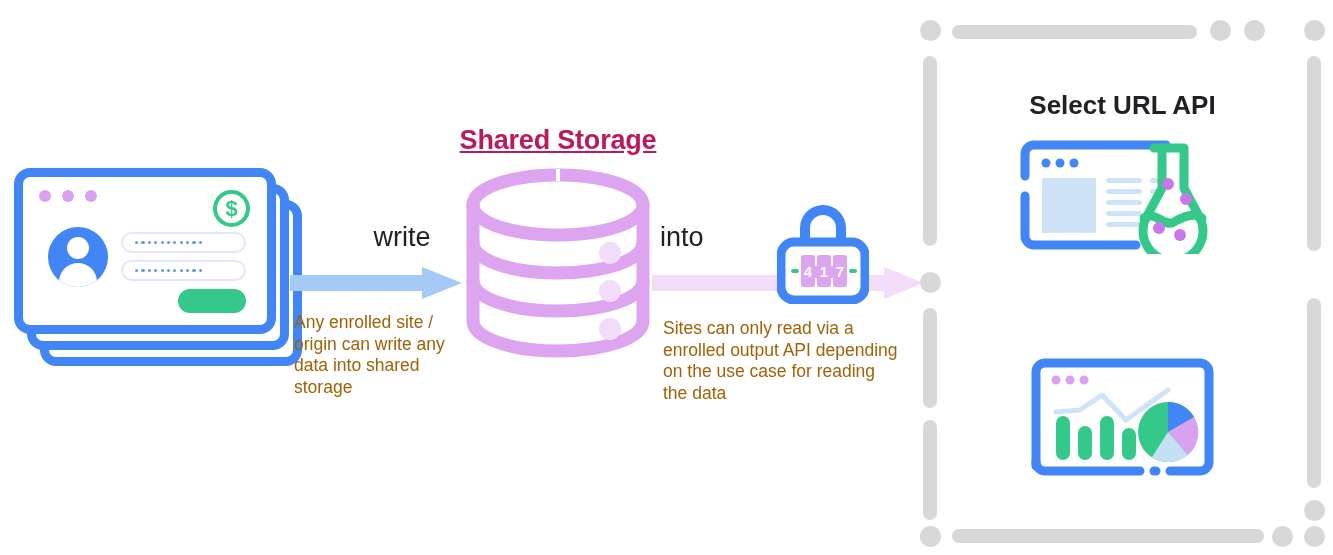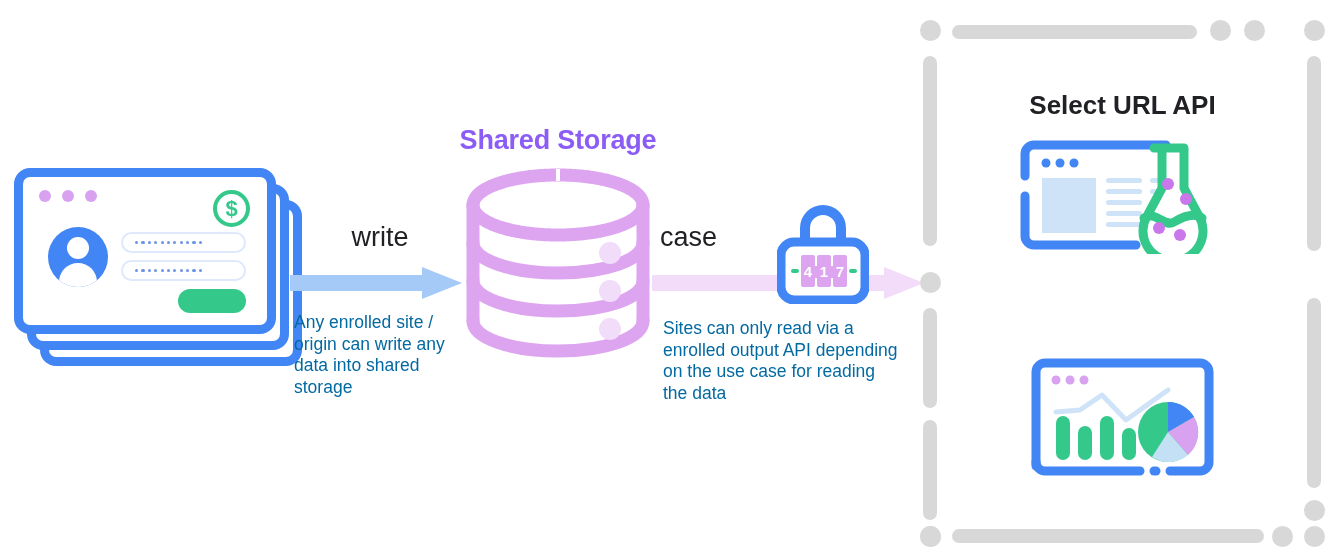--- a/index.html
+++ b/index.html
@@ -7,34 +7,35 @@
     width:1333px;height:555px;position:relative;overflow:hidden;
     font-family:"Liberation Sans", sans-serif;
     color:#202124;
   }
   .stage{position:absolute;inset:0;}
   .abs{position:absolute;}
 
   
   .heading{
     font-weight:700;
-    color:#8b5cf6;
+    color:#be185d;
     letter-spacing:-0.2px;
     white-space:nowrap;
+    text-decoration:underline;
   }
   .label-big{
     font-size:27px;
     font-weight:400;
     color:#202124;
     white-space:nowrap;
   }
   .caption{
     font-size:17.5px;
     line-height:21.5px;
-    color:#0369a1;
+    color:#a16207;
     font-weight:400;
   }
 
   
   #cards-stack{left:14px;top:168px;width:290px;height:200px;}
   .card-shell{
     position:absolute;
     width:262px;height:166px;
     border:9px solid #4285f4;
     border-radius:16px;
@@ -134,21 +135,21 @@
             <i></i>
             <i></i>
             <i></i>
             <i></i>
         </span>
       </div>
       <div class="btn-green" style="left:155px;top:112px;"></div>
     </div>
   </div>
 
-  <div class="abs" style="left:290px;top:222px;width:180px;text-align:center;">
+  <div class="abs" style="left:290px;top:222px;width:180px;text-align:center;padding-left:22px;">
     <span class="label-big">write</span>
   </div>
 
   <svg class="abs" style="left:290px;top:265px;" width="176" height="36">
     <path d="M2,10 L132,10 L132,2 L172,18 L132,34 L132,26 L2,26 A8,8 0 0 1 2,10 Z" fill="#a5caf7"></path>
   </svg>
 
   <div class="abs caption" style="left:294px;top:312px;width:172px;">Any enrolled site / origin can write any data into shared storage</div>
 
   <div class="abs" style="left:455px;top:125px;width:206px;text-align:center;">
@@ -169,21 +170,21 @@
       <path d="M11,154 C11,171 49,184 96,184 C143,184 181,171 181,154"></path>
     </g>
 
     <path d="M94,2 L94,14 L98,14 L98,2 Z" fill="#ffffff"></path>
     <circle cx="148" cy="86" r="11" fill="#f1dcfa"></circle>
     <circle cx="148" cy="124" r="11" fill="#f1dcfa"></circle>
     <circle cx="148" cy="162" r="11" fill="#f1dcfa"></circle>
   </svg>
 
   <div class="abs" style="left:660px;top:222px;width:150px;text-align:left;">
-    <span class="label-big">case</span>
+    <span class="label-big">into</span>
   </div>
 
   <svg class="abs" style="left:652px;top:264px;" width="280" height="38">
     <path d="M2,11 L232,11 L232,3 L272,19 L232,35 L232,27 L2,27 A8,8 0 0 1 2,11 Z" fill="#f2dcf9"></path>
   </svg>
 
   <svg class="abs" style="left:777px;top:200px;" width="92" height="104">
 
     <path d="M28,44 L28,28 A18,18 0 0 1 64,28 L64,44" fill="none" stroke="#4285f4" stroke-width="10" stroke-linecap="round"></path>
 

